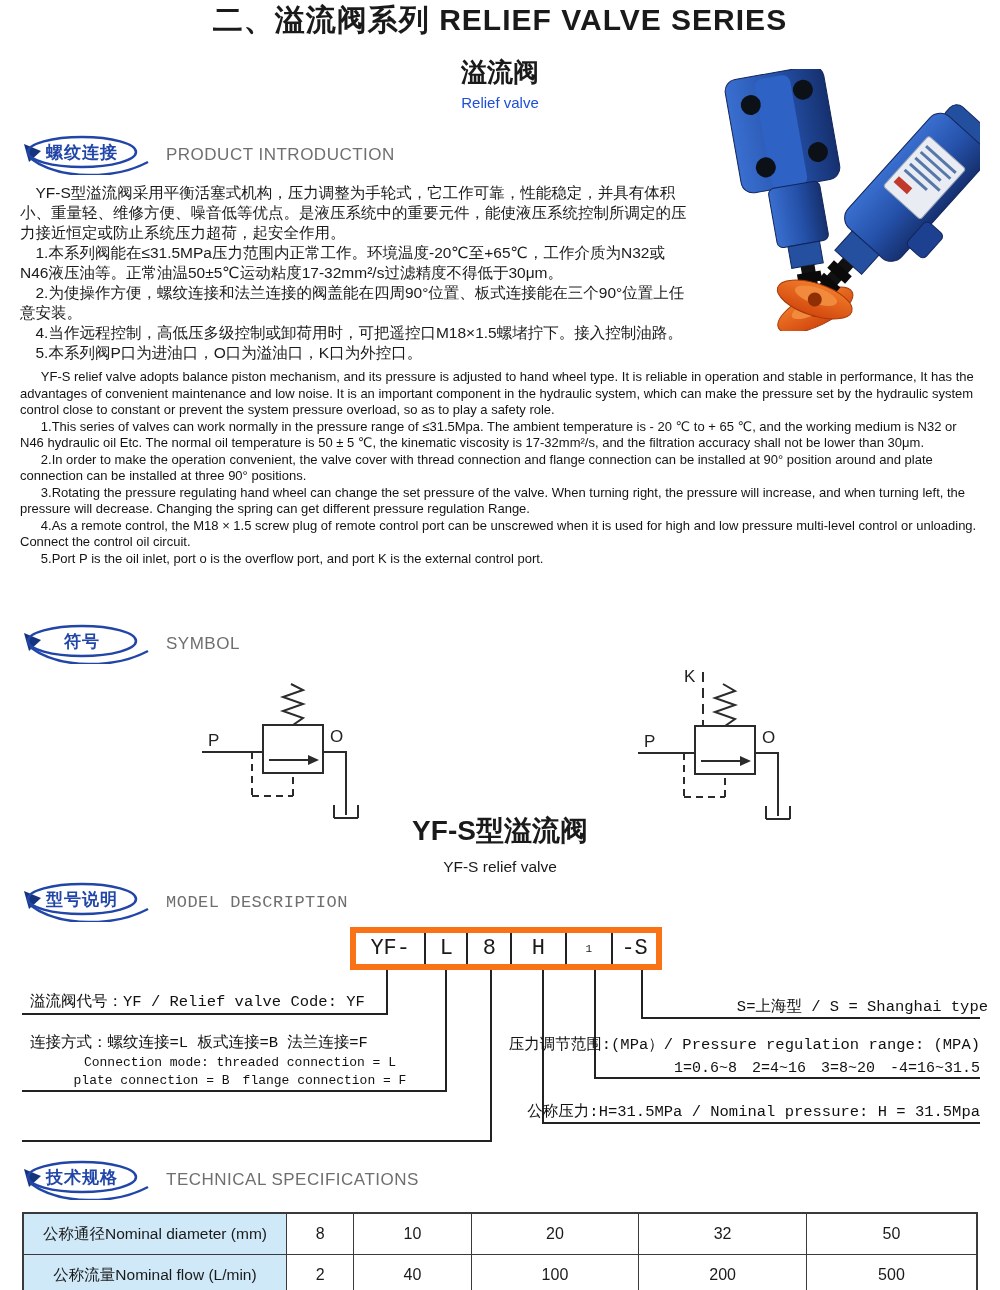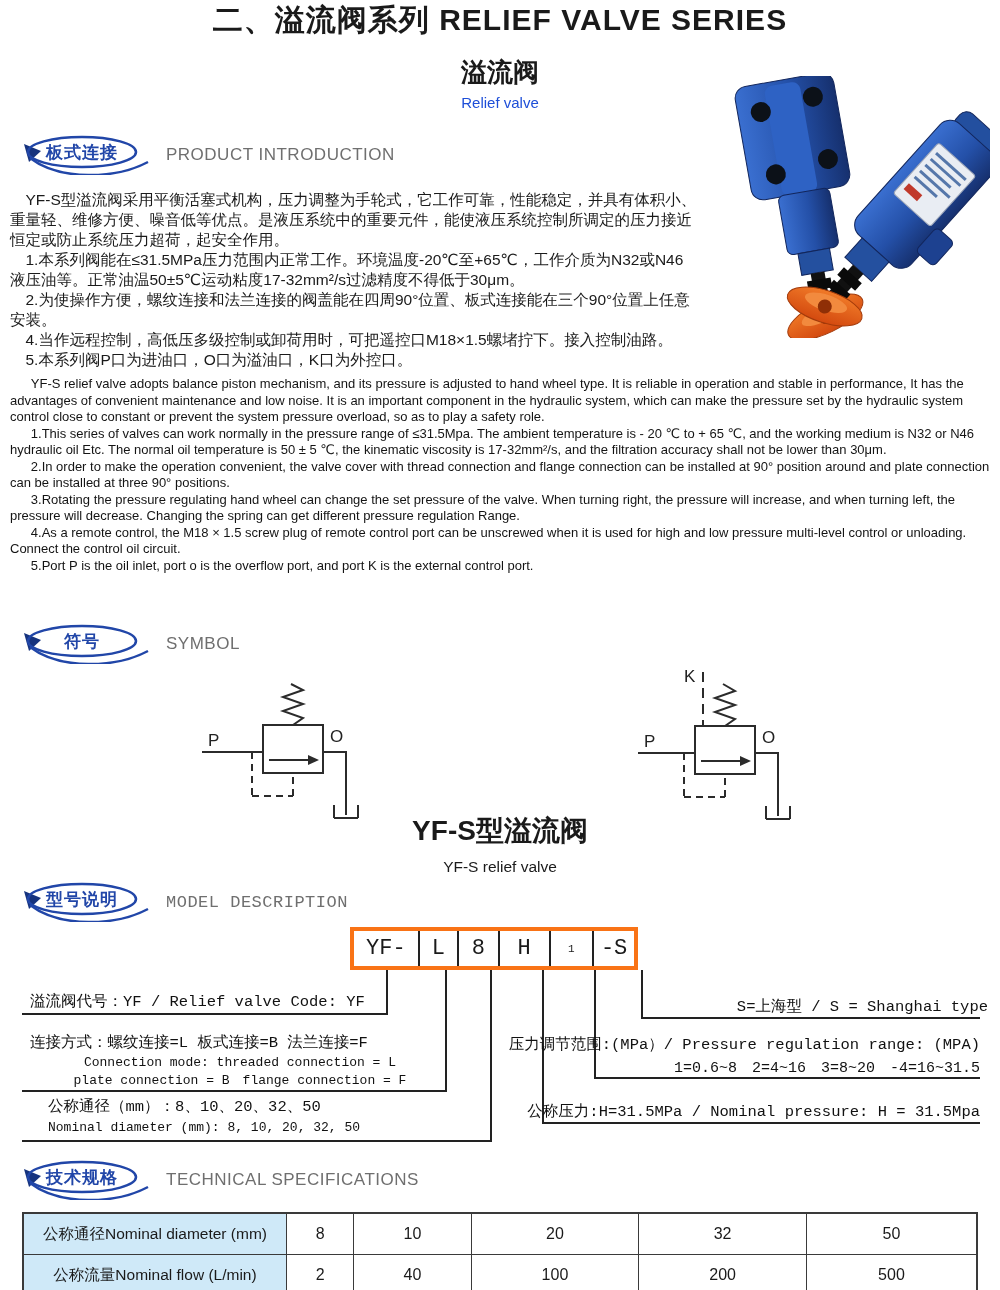--- a/index.html
+++ b/index.html
@@ -16,40 +16,40 @@
   
   .badge-row{display:flex;align-items:center;padding-left:20px;height:40px;}
   .badge{position:relative;width:132px;height:40px;flex:0 0 132px;}
   .badge svg{position:absolute;left:0;top:0;}
   .badge .badge-cn{
     position:absolute;left:10px;top:6px;width:104px;text-align:center;
     font-size:17px;font-weight:bold;color:#2146a8;letter-spacing:1px;white-space:nowrap;
   }
   .badge-en{font-size:17px;color:#6f6f6f;margin-left:14px;letter-spacing:.5px;white-space:nowrap;}
   
-  .intro{padding:0 10px;margin-top:15px;}
+  .intro{padding:0 20px;margin-top:8px;}
   .valve-photo{float:right;width:282px;height:200px;margin:-56px 0 6px 10px;position:relative;}
   .valve-photo svg{position:absolute;left:0;top:-58px;}
   .intro-cn p{font-size:15.5px;line-height:20px;margin:0;text-indent:1em;}
   .intro-en{clear:right;}
   .intro-en p{font-size:13px;line-height:16.5px;margin:0;text-indent:1.6em;color:#141414;}
   .intro-en p:first-child{margin-top:6px;}
   
   .symbol-section{position:absolute;top:624px;left:0;right:0;}
   .symbol-canvas{position:relative;height:172px;}
   .symbol-svg{position:absolute;}
   
   .product-title{position:absolute;top:812px;left:0;right:0;text-align:center;}
   .product-title-cn{font-size:28px;font-weight:bold;margin:0;}
   .product-title-en{font-size:15.5px;margin:8px 0 0;}
   
   .model-section{position:absolute;top:882px;left:0;right:0;font-family:Liberation Mono, monospace;}
   .model-diagram{position:relative;height:242px;margin-top:0;}
-  .code-box{position:absolute;left:350px;top:5px;width:288px;height:43px;
-    display:flex;border:4px solid #f97316;box-sizing:border-box;background:#fff;}
+  .code-box{position:absolute;left:350px;top:5px;width:312px;height:43px;
+    display:flex;border:6px solid #f97316;box-sizing:border-box;background:#fff;}
   .code-cell{border-right:2px solid #222;box-sizing:border-box;display:flex;
     align-items:center;justify-content:center;font-size:22px;color:#1a1a1a;}
   .code-cell:last-child{border-right:none;}
   .code-cell.small{font-size:11px;}
   .dline{position:absolute;background:#222;}
   .mlabel{position:absolute;font-size:15.5px;white-space:nowrap;color:#111;}
   .mlabel .en{font-size:13px;}
   .mlabel p{margin:0;}
   .r-align{text-align:right;}
   
@@ -68,21 +68,21 @@
   <div class="page-subtitle-en">Relief valve</div>
 </div>
 
 <div class="badge-row" style="margin-top:24px;">
   <div class="badge">
     <svg width="132" height="40" viewBox="0 0 132 40">
       <polygon points="4,9 21,16 9,27" fill="#16337e"></polygon>
       <ellipse cx="62" cy="17" rx="54" ry="15" fill="none" stroke="#2146a8" stroke-width="2.5"></ellipse>
       <path d="M10,23 C 40,46 96,44 128,27" fill="none" stroke="#2146a8" stroke-width="2.5"></path>
     </svg>
-    <span class="badge-cn">板式连接</span>
+    <span class="badge-cn">螺纹连接</span>
   </div>
   <span class="badge-en">PRODUCT INTRODUCTION</span>
 </div>
 
 <div class="intro">
   <div class="valve-photo">
     <svg width="282" height="262" viewBox="0 0 282 262">
       <defs>
         <linearGradient id="bluV" x1="0" y1="0" x2="1" y2="0">
           <stop offset="0" stop-color="#3a6fd0"></stop>
@@ -254,24 +254,20 @@
     <div class="dline" style="left:641px;top:95px;width:339px;height:2px;"></div>
     <div class="dline" style="left:594px;top:155px;width:386px;height:2px;"></div>
     <div class="dline" style="left:542px;top:200px;width:438px;height:2px;"></div>
 
     <div class="mlabel" style="left:30px;top:110px;width:420px;">
       <p>连接方式：螺纹连接=L 板式连接=B 法兰连接=F</p>
       <p class="en" style="text-align:center;margin-top:2px;">Connection mode: threaded connection = L</p>
       <p class="en" style="text-align:center;margin-top:1px;">plate connection = B　flange connection = F</p>
     </div>
     <div class="mlabel" style="left:30px;top:69px;">溢流阀代号：YF / Relief valve Code: YF</div>
-    <div class="mlabel" style="left:48px;top:174px;">
-      <p>公称通径（mm）：8、10、20、32、50</p>
-      <p class="en" style="margin-top:3px;">Nominal diameter (mm): 8, 10, 20, 32, 50</p>
-    </div>
 
     <div class="mlabel r-align" style="right:12px;top:74px;">S=上海型 / S = Shanghai type</div>
     <div class="mlabel r-align" style="right:20px;top:112px;">
       <p>压力调节范围:(MPa）/ Pressure regulation range: (MPA)</p>
       <p style="margin-top:3px;font-size:15px;">1=0.6~8　2=4~16　3=8~20　-4=16~31.5</p>
     </div>
     <div class="mlabel r-align" style="right:20px;top:179px;">公称压力:H=31.5MPa / Nominal pressure: H = 31.5Mpa</div>
   </div>
 </div>
 

